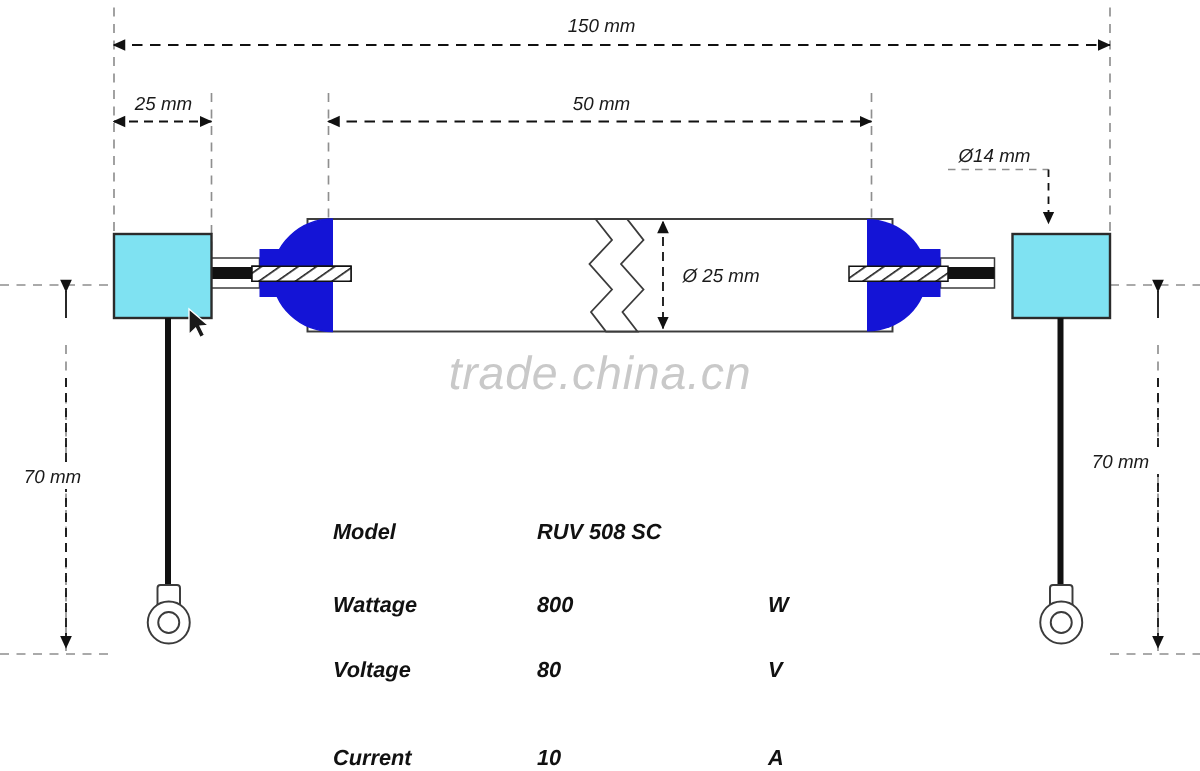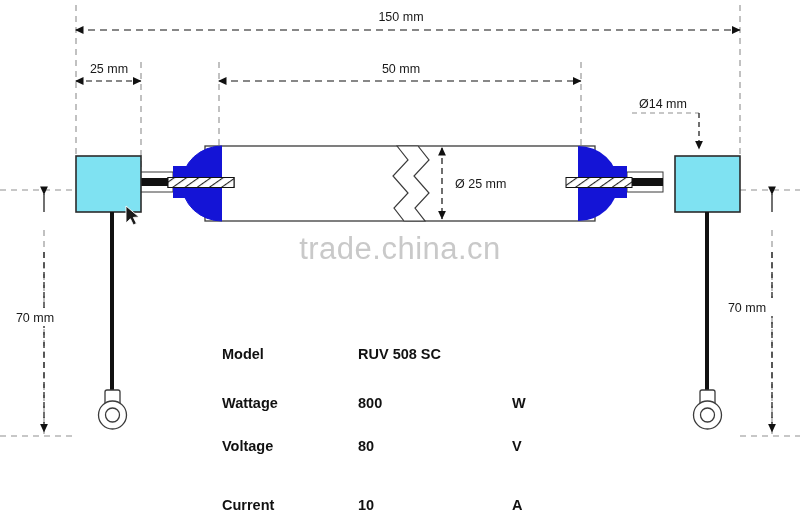--- a/index.html
+++ b/index.html
@@ -1,18 +1,18 @@
 <!DOCTYPE html>
 <html><head>
 <meta charset="utf-8">
 <style>
   html,body{margin:0;padding:0;background:#ffffff;}
   body{width:800px;height:514px;position:relative;overflow:hidden;
        font-family:"Liberation Sans", sans-serif;color:#1a1a1a;}
-  #stage{position:absolute;inset:0;width:800px;height:514px;}
+  #stage{position:absolute;inset:0;width:800px;height:514px;font-style:italic;}
   svg{display:block;}
   .dimtext{font-family:"Liberation Sans", sans-serif;font-size:12.5px;fill:#1a1a1a;}
   .spec-label{font-family:"Liberation Sans", sans-serif;font-size:14.5px;font-weight:bold;fill:#111111;}
   .spec-value{font-family:"Liberation Sans", sans-serif;font-size:14.5px;font-weight:bold;fill:#111111;}
   .spec-unit{font-family:"Liberation Sans", sans-serif;font-size:14.5px;font-weight:bold;fill:#111111;}
   .wm{font-family:"Liberation Sans", sans-serif;font-size:31px;fill:#c9c9c9;letter-spacing:0.5px;}
 </style>
 </head>
 <body>
 

